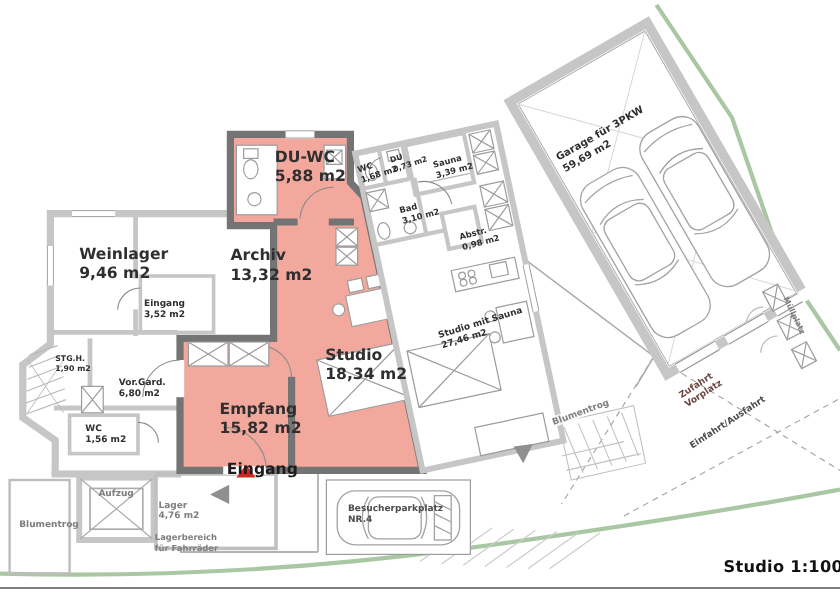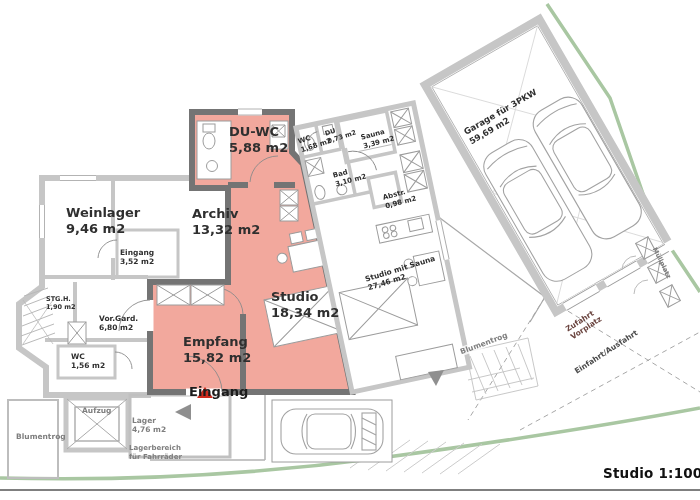--- a/index.html
+++ b/index.html
@@ -306,20 +306,24 @@
 <div class="lbl s75 g" style="left:82px;top:406px">
   <span>Aufzug</span>
 </div>
 <div class="lbl s7 g" style="left:129px;top:444px">
   <span>Lagerbereich</span>
   <span>für Fahrräder</span>
 </div>
 <div class="lbl s75 g" style="left:16px;top:432px">
   <span>Blumentrog</span>
 </div>
+<div class="lbl s75 w" style="left:290px;top:419px">
+  <span>Besucherparkplatz</span>
+  <span>NR.4</span>
+</div>
 <div class="lbl s75 g bgw" style="left:458px;top:348px;transform:rotate(-20deg)">
   <span>Blumentrog</span>
 </div>
 <div class="lbl s75 zu" style="left:564px;top:326px;transform:rotate(-33deg)">
   <span>Zufahrt</span>
   <span>Vorplatz</span>
 </div>
 <div class="lbl s75 w" style="left:573px;top:368px;transform:rotate(-33deg)">
   <span>Einfahrt/Ausfahrt</span>
 </div>

